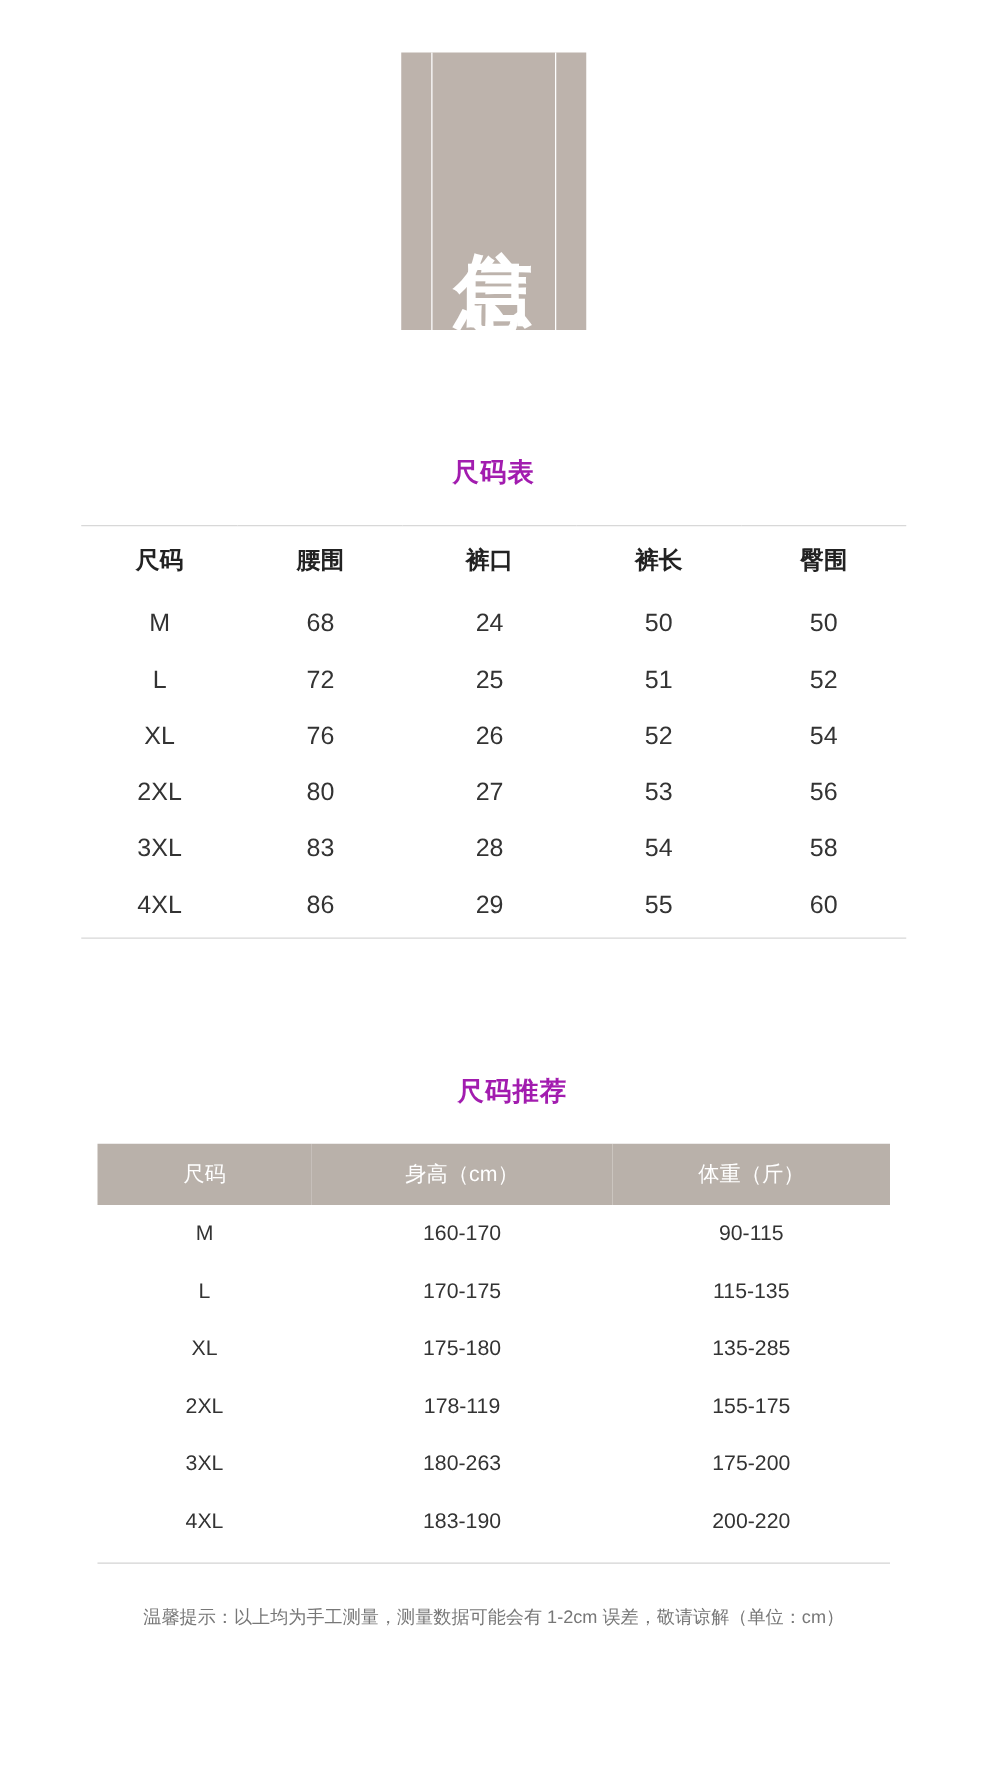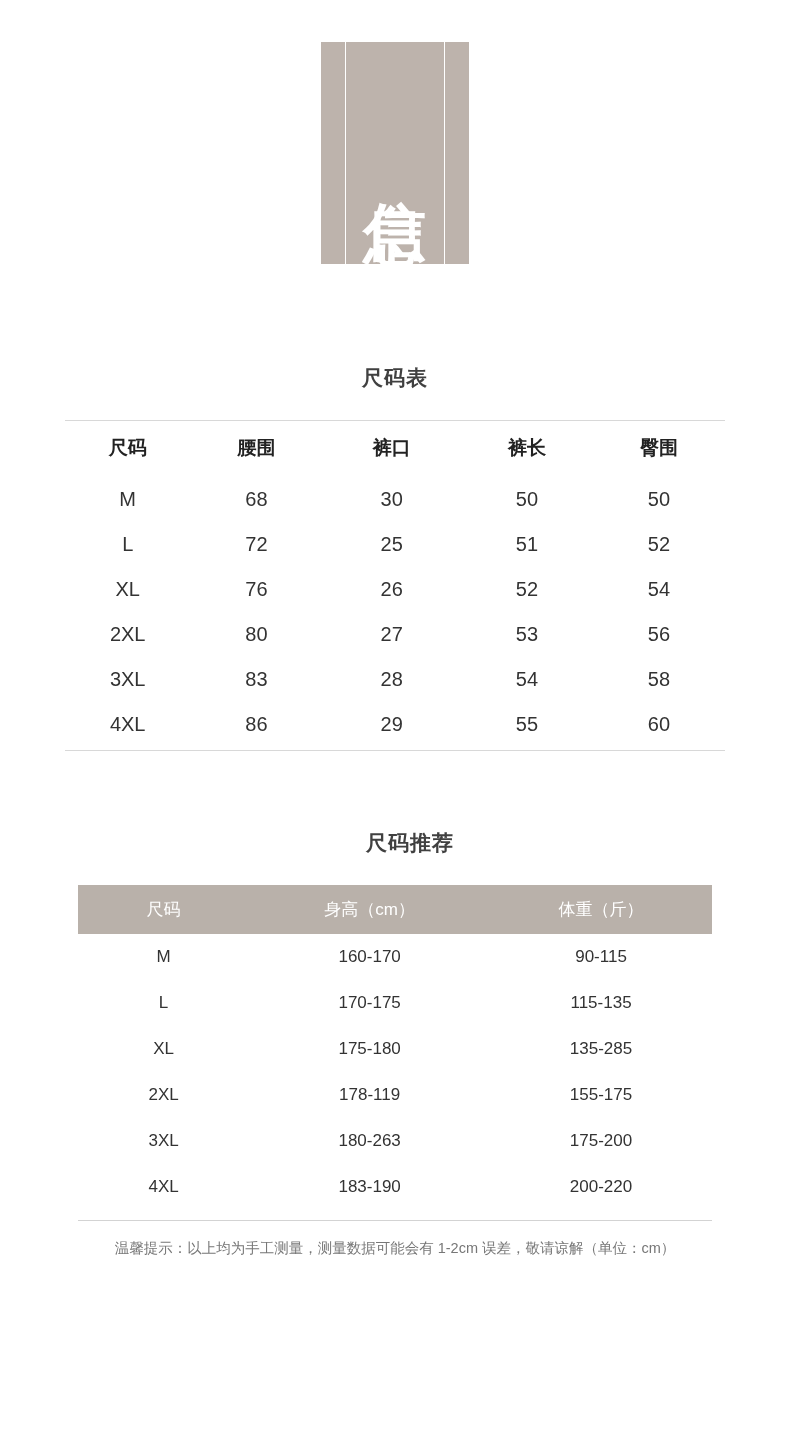--- a/index.html
+++ b/index.html
@@ -54,25 +54,25 @@
     writing-mode: vertical-rl;
     text-orientation: upright;
     white-space: pre;
   }
 
   
   .section-title {
     text-align: center;
     font-size: 21px;
     font-weight: bold;
-    color: #404040;
+    color: #a21caf;
     letter-spacing: 1px;
   }
   #size-chart-title { margin-top: 100px; }
-  #size-rec-title   { margin-top: 78px; padding-left: 30px; }
+  #size-rec-title   { margin-top: 108px; padding-left: 30px; }
 
   
   .chart-wrap {
     margin: 28px auto 0 auto;
     width: 660px;
   }
   table.size-chart {
     width: 100%;
     border-collapse: collapse;
     font-size: 20px;
@@ -135,21 +135,21 @@
 
   .rec-bottom-rule {
     border-bottom: 1px solid #d3d3d3;
     width: 634px;
     margin: 10px auto 0 auto;
   }
 
   
   .notes {
     width: 660px;
-    margin: 13px auto 0 auto;
+    margin: 29px auto 0 auto;
     text-align: center;
     color: #777777;
     font-size: 14.5px;
     line-height: 2.0;
   }
   .notes div { white-space: nowrap; }
 </style>
 </head>
 <body>
 
@@ -177,21 +177,21 @@
         <th>腰围</th>
         <th>裤口</th>
         <th>裤长</th>
         <th>臀围</th>
       </tr>
     </thead>
     <tbody>
       <tr>
         <td>M</td>
         <td>68</td>
-        <td>30</td>
+        <td>24</td>
         <td>50</td>
         <td>50</td>
       </tr>
       <tr>
         <td>L</td>
         <td>72</td>
         <td>25</td>
         <td>51</td>
         <td>52</td>
       </tr>

